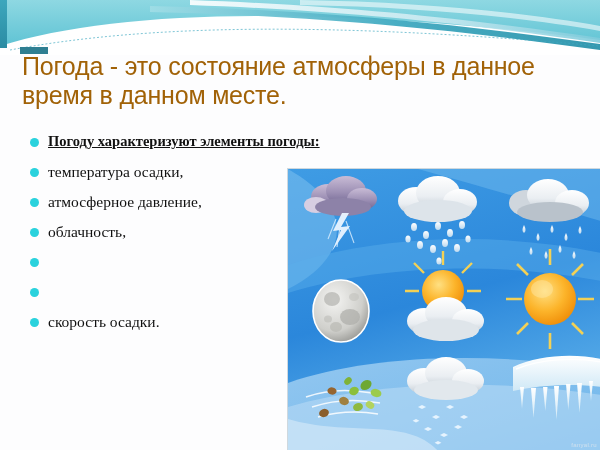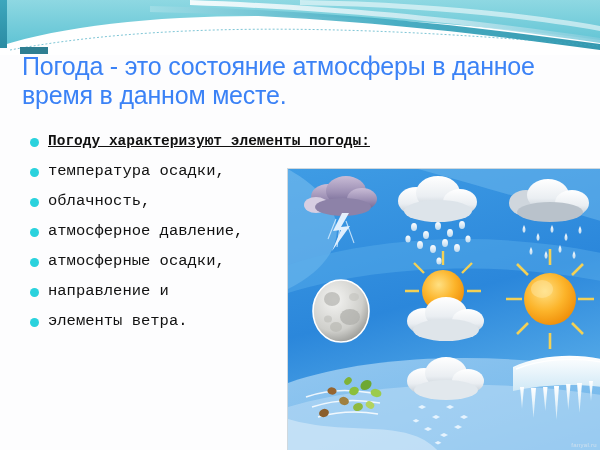--- a/index.html
+++ b/index.html
@@ -23,21 +23,21 @@
     position:absolute; left:0; top:0; width:7px; height:48px;
     background:linear-gradient(180deg,#3da7bd 0%,#2b8ca3 100%);
   }
   #left-tab {
     position:absolute; left:20px; top:47px; width:28px; height:7px;
     background:#2f7f92;
   }
   
   #title {
     position:absolute; left:22px; top:52px; width:552px;
-    color:#3b82f6;
+    color:#a16207;
     font-size:25px; line-height:29px;
     font-weight:400;
     letter-spacing:-0.2px;
     white-space:pre-line;
   }
   
   #bullets {
     position:absolute; left:30px; top:131px; width:262px;
   }
   .bullet-row {
@@ -45,21 +45,21 @@
     height:30px;
   }
   .dot {
     flex:0 0 auto;
     width:9px; height:9px; border-radius:50%;
     background:#2ad2dd;
     margin-top:7px; margin-right:9px;
   }
   .btext {
     color:#111111;
-    font-family:Liberation Mono, monospace;
+    font-family:Liberation Serif, serif;
     font-size:15.5px;
     line-height:21px;
     white-space:nowrap;
   }
   .btext.head {
     font-weight:bold;
     text-decoration:underline;
     font-size:14.5px;
   }
   
@@ -128,41 +128,39 @@
     </div>
 
     <div class="bullet-row">
       <span class="dot"></span>
       <span class="btext">температура осадки,</span>
     </div>
 
 
     <div class="bullet-row">
       <span class="dot"></span>
+      <span class="btext">атмосферное давление,</span>
+    </div>
+
+    <div class="bullet-row">
+      <span class="dot"></span>
       <span class="btext">облачность,</span>
     </div>
 
     <div class="bullet-row">
       <span class="dot"></span>
-      <span class="btext">атмосферное давление,</span>
-    </div>
-
-    <div class="bullet-row">
-      <span class="dot"></span>
-      <span class="btext">атмосферные осадки,</span>
-    </div>
-
-    <div class="bullet-row">
-      <span class="dot"></span>
-      <span class="btext">направление и</span>
-    </div>
-
-    <div class="bullet-row">
-      <span class="dot"></span>
-      <span class="btext">элементы ветра.</span>
+    </div>
+
+    <div class="bullet-row">
+      <span class="dot"></span>
+    </div>
+
+    <div class="bullet-row">
+      <span class="dot"></span>
+      <span class="btext">скорость осадки.</span>
     </div>
 
   </div>
 
   <div id="picture">
     <svg viewBox="0 0 313 282">
       <defs>
         <linearGradient id="sky" x1="0" y1="0" x2="0.3" y2="1">
           <stop offset="0%" stop-color="#3f9ce4"></stop>
           <stop offset="55%" stop-color="#2b87db"></stop>

